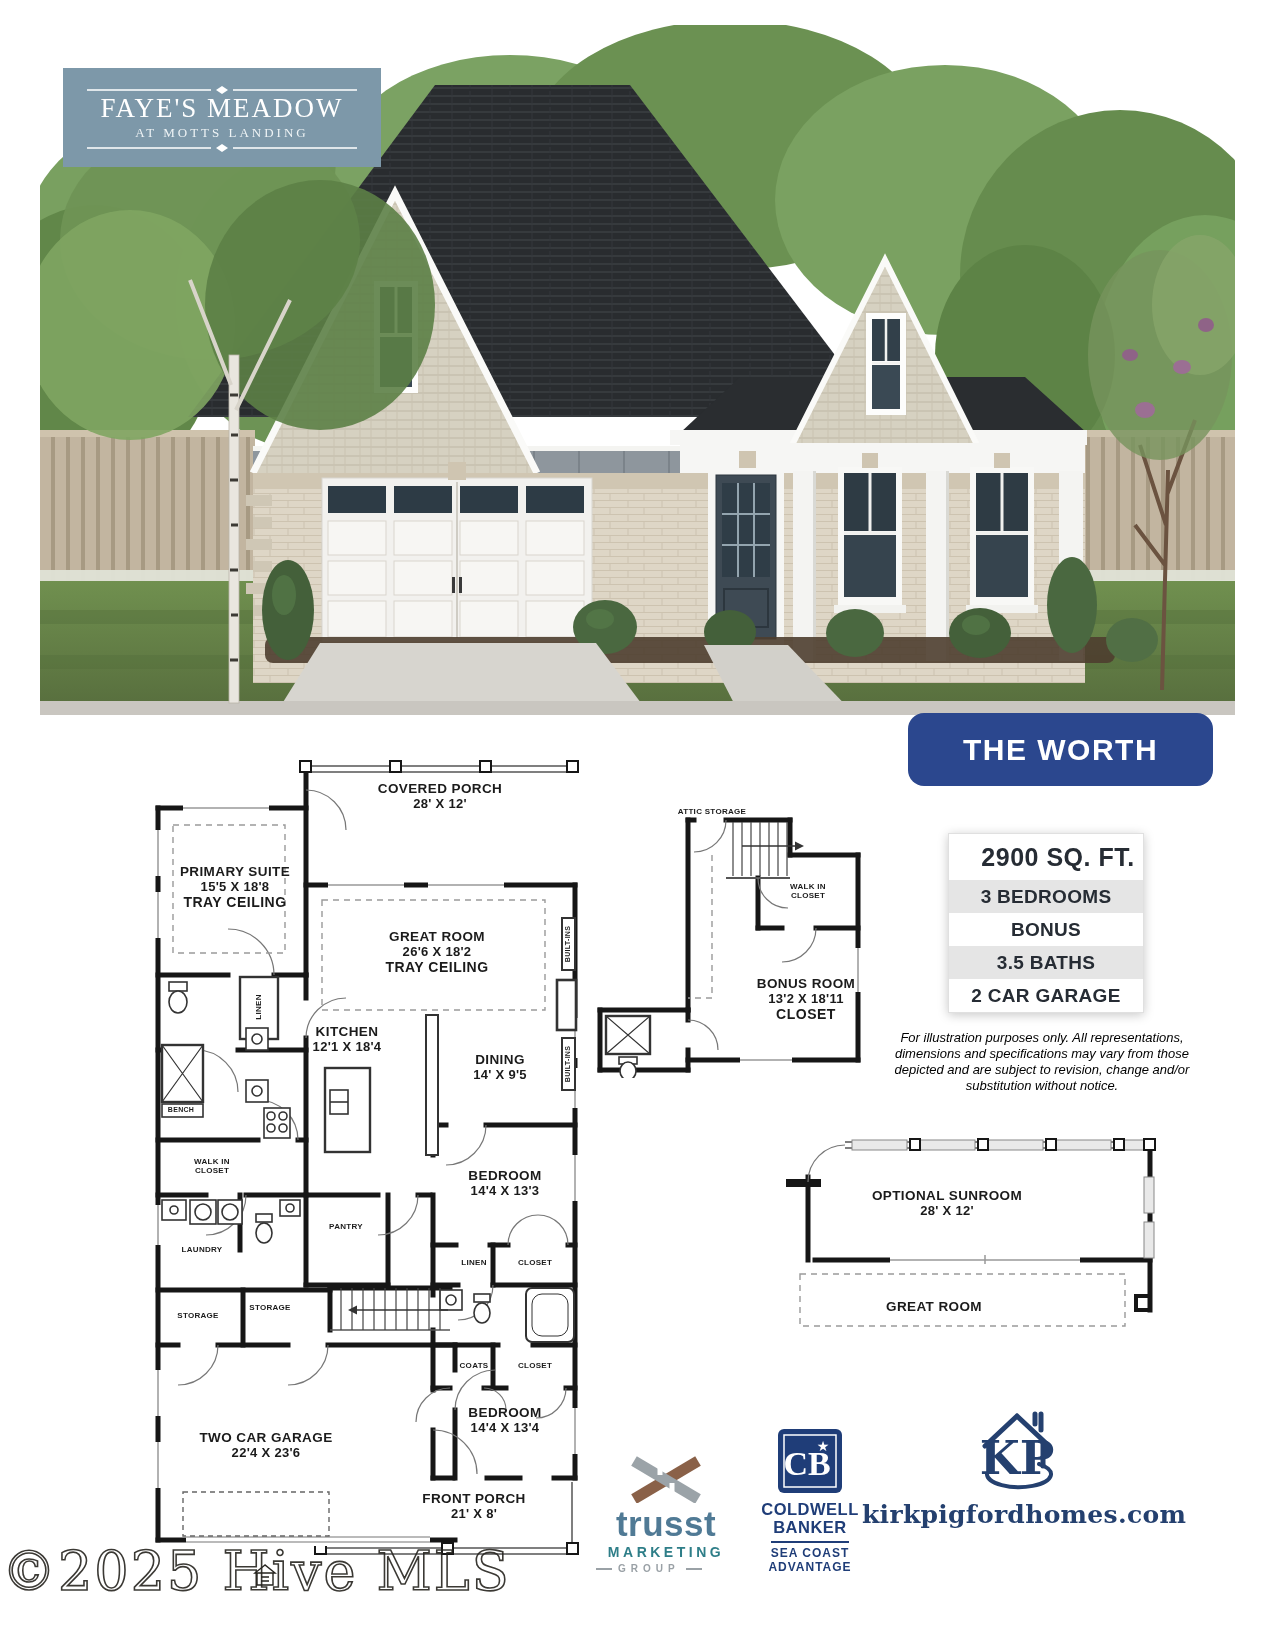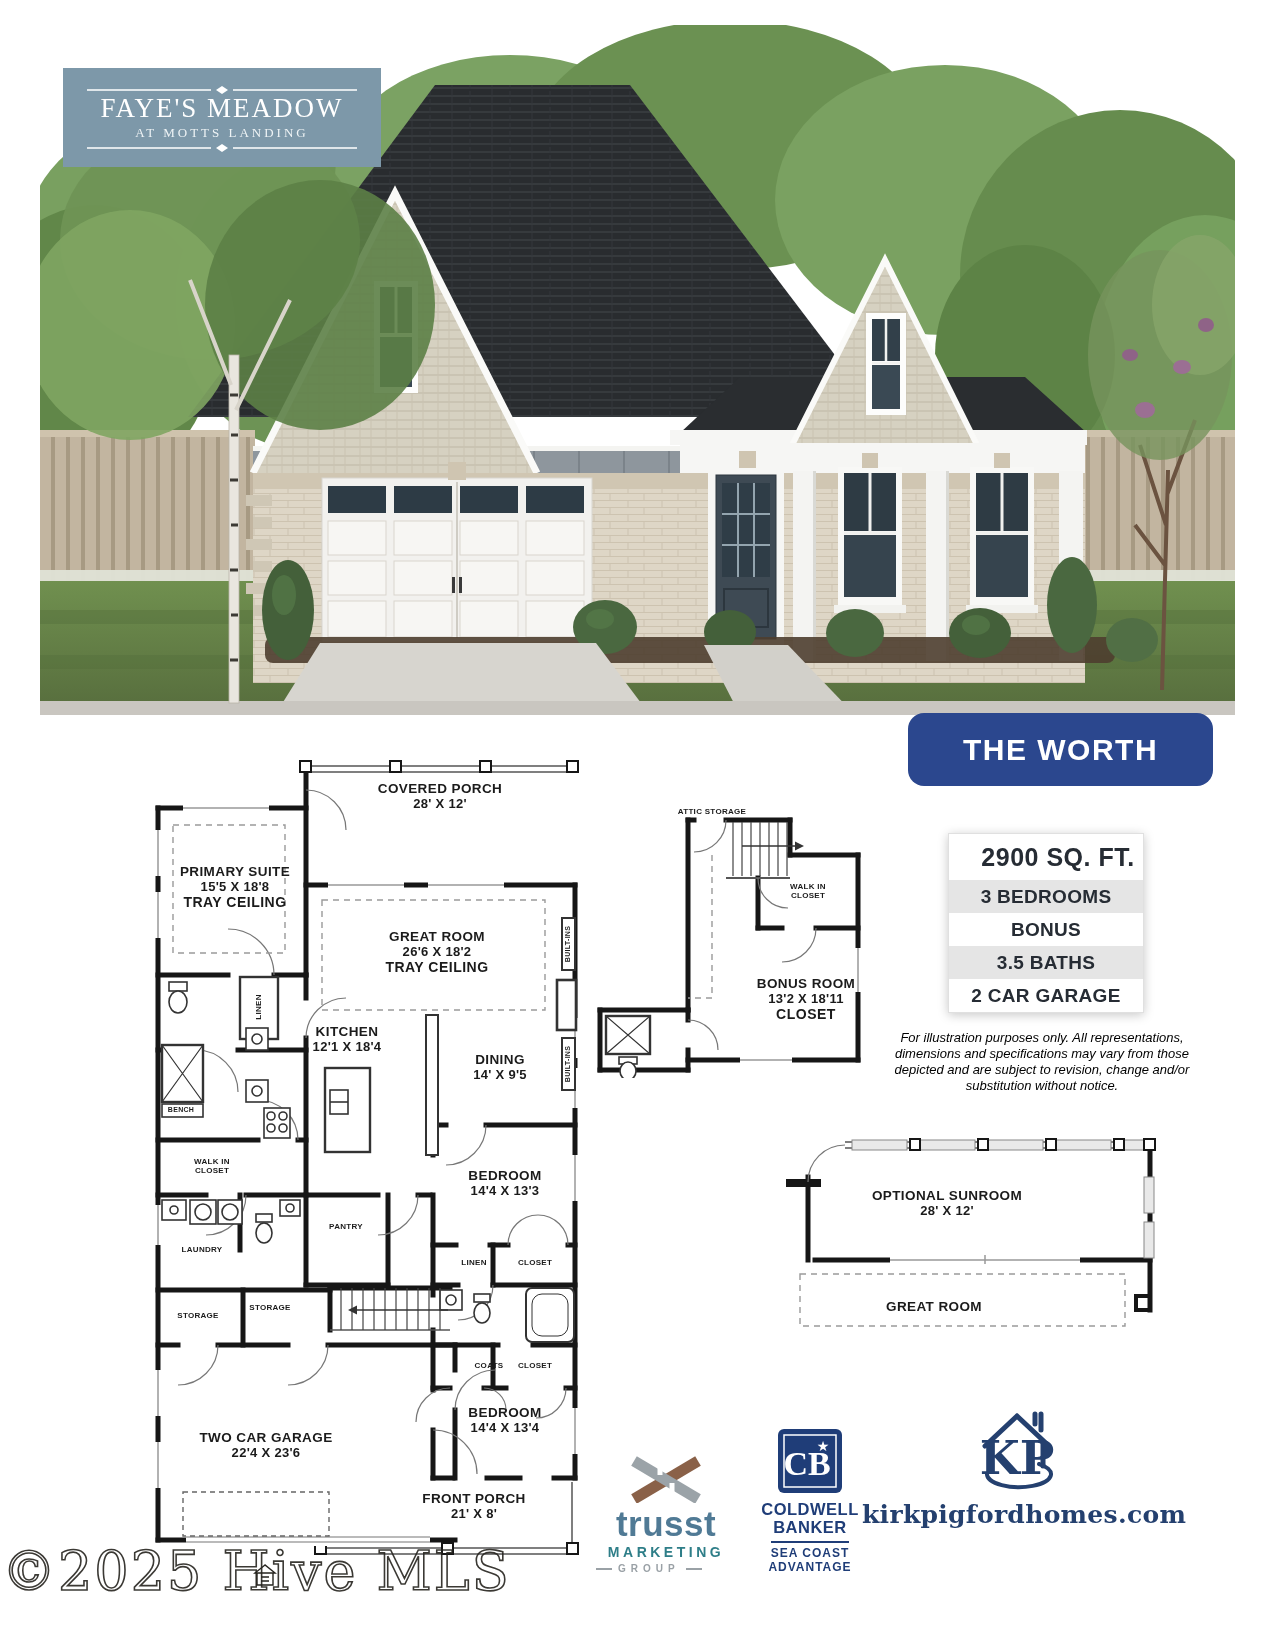--- a/index.html
+++ b/index.html
@@ -474,21 +474,21 @@
 
     <div class="sm-label vert" style="left:181px;top:277px;">LINEN</div>
     <div class="sm-label tiny" style="left:103px;top:380px;">BENCH</div>
     <div class="sm-label wrap" style="left:134px;top:436px;">WALK IN CLOSET</div>
     <div class="sm-label" style="left:124px;top:520px;">LAUNDRY</div>
     <div class="sm-label" style="left:268px;top:497px;">PANTRY</div>
     <div class="sm-label" style="left:120px;top:586px;">STORAGE</div>
     <div class="sm-label" style="left:192px;top:578px;">STORAGE</div>
     <div class="sm-label" style="left:396px;top:533px;">LINEN</div>
     <div class="sm-label" style="left:457px;top:533px;">CLOSET</div>
-    <div class="sm-label" style="left:396px;top:636px;margin-left:15px;">COATS</div>
+    <div class="sm-label" style="left:396px;top:636px;">COATS</div>
     <div class="sm-label" style="left:457px;top:636px;">CLOSET</div>
     <div class="sm-label vert tiny" style="left:490px;top:214px;">BUILT-INS</div>
     <div class="sm-label vert tiny" style="left:490px;top:334px;">BUILT-INS</div>
   </div>
 
   <div class="plan" style="left:592px;top:758px;width:300px;height:320px;">
     <svg width="300" height="320" viewBox="0 0 300 320">
       <g stroke="#161616" stroke-width="5" fill="none" stroke-linecap="square">
         <path d="M96,62 V252"></path>
           <path d="M96,62 H102 M134,62 H198"></path>

